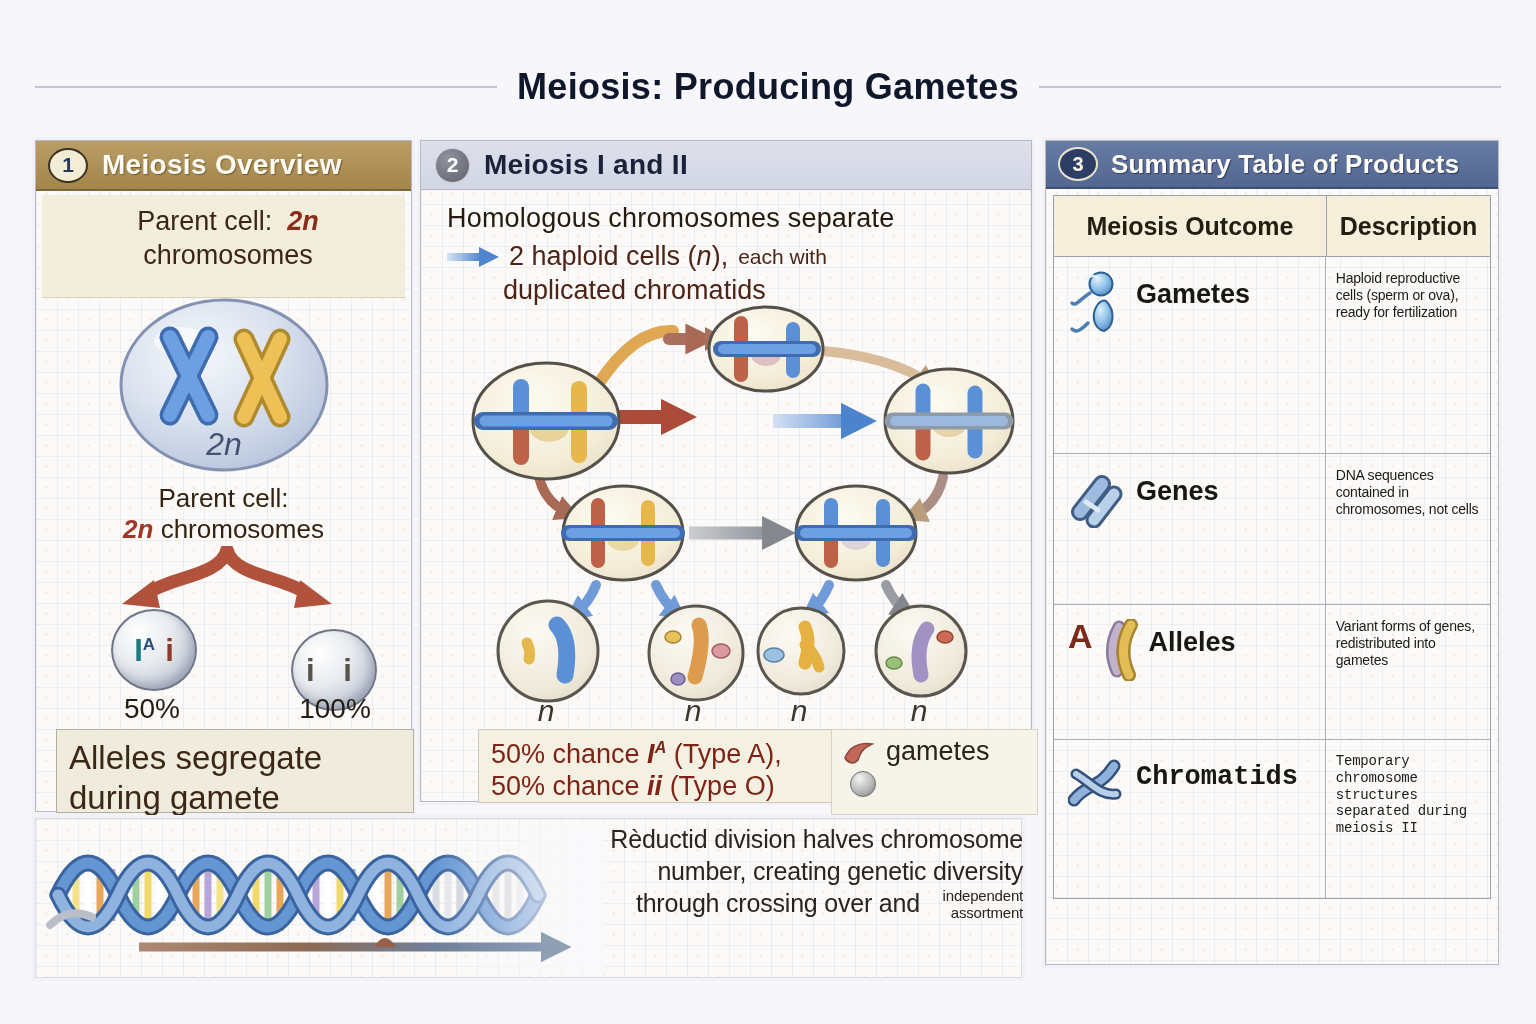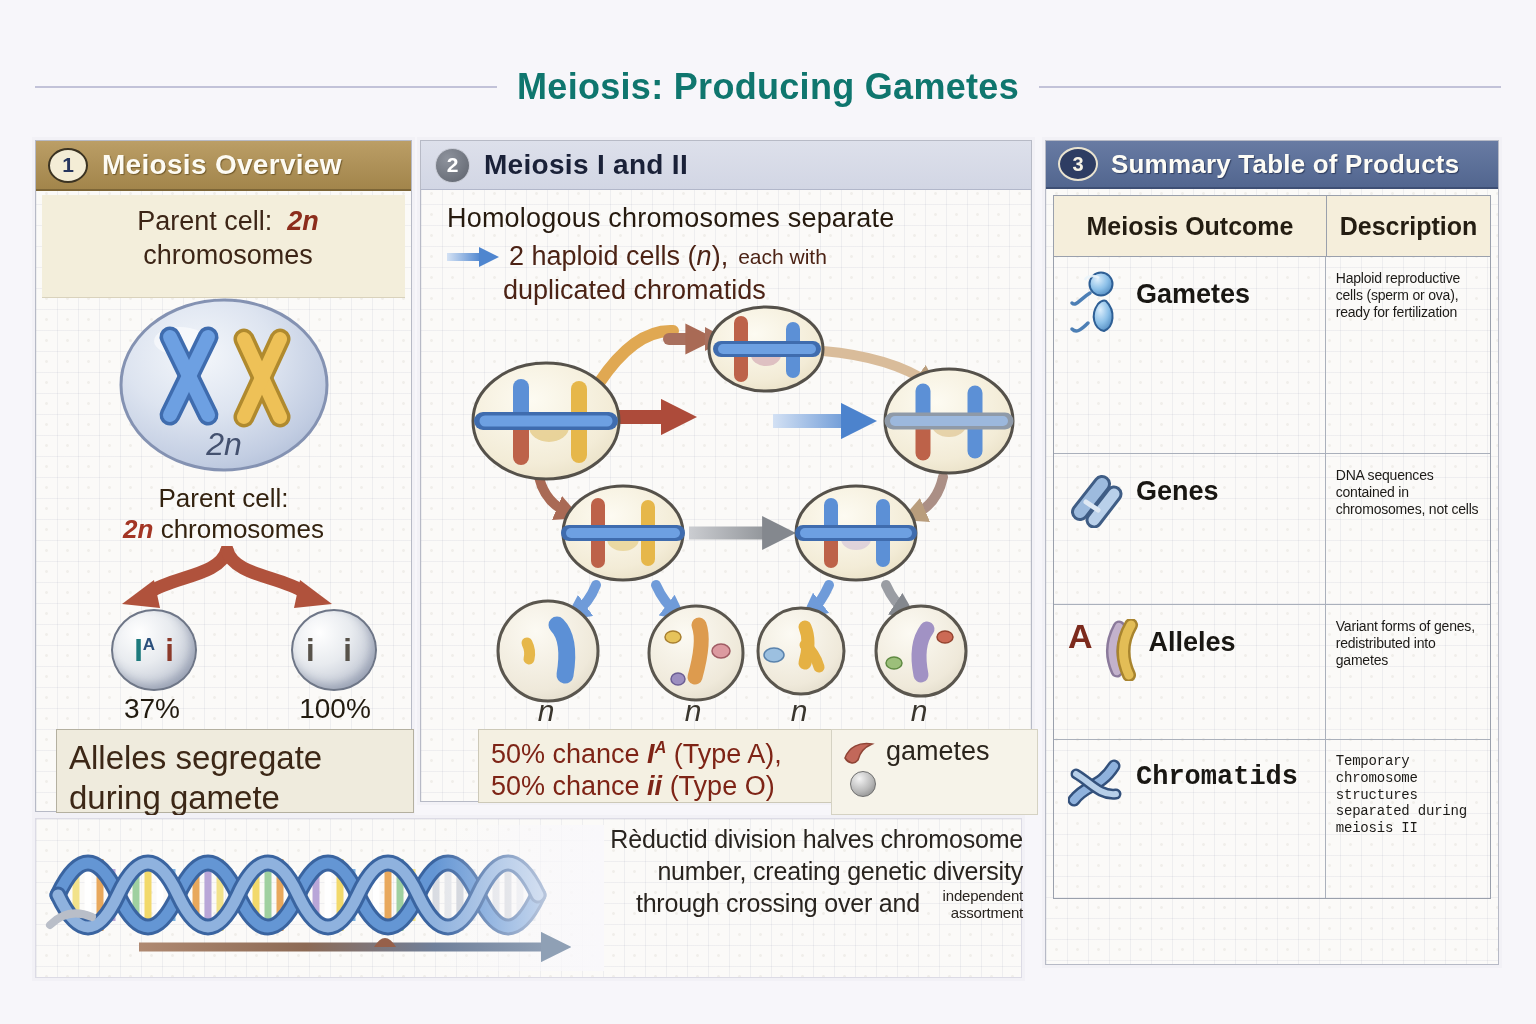--- a/index.html
+++ b/index.html
@@ -12,42 +12,42 @@
     background-image:
       linear-gradient(rgba(130,128,160,0.10) 1px, transparent 1px),
       linear-gradient(90deg, rgba(130,128,160,0.10) 1px, transparent 1px),
       radial-gradient(circle, rgba(150,135,110,0.10) 1.2px, transparent 1.6px);
     background-size:21px 21px,21px 21px,21px 21px;
   }
 
   
   .title-row{position:absolute;top:66px;left:35px;width:1466px;display:flex;align-items:center;gap:20px;}
   .title-line{flex:1;height:1.5px;background:#c2c2d8;}
-  .title{margin:0;font-size:36px;font-weight:600;color:#0f766e;letter-spacing:.3px;white-space:nowrap;}
+  .title{margin:0;font-size:36px;font-weight:600;color:#0f172a;letter-spacing:.3px;white-space:nowrap;}
 
   .panel{position:absolute;border:1.5px solid #b7bac6;box-shadow:0 0 0 3px #f2f1f6;}
 
   
   .panel1{left:35px;top:140px;width:375px;height:670px;}
   .p1-header{height:48px;background:linear-gradient(#bb9e66,#a2854b);border-bottom:2px solid #7c6536;display:flex;align-items:center;gap:14px;padding:0 12px;}
   .badge{display:flex;align-items:center;justify-content:center;border-radius:50%;font-weight:bold;}
   .badge1{width:36px;height:31px;background:#f4edd6;border:2.5px solid #3b3322;color:#27365e;font-size:21px;}
   .p1-header-label{color:#fdfbf3;font-size:28px;font-weight:bold;text-shadow:1px 1px 1px rgba(70,50,10,.55);letter-spacing:.3px;}
   .p1-intro{position:absolute;left:6px;right:6px;top:54px;height:92px;background:#f3eedb;border-bottom:1px solid #d9d2bc;color:#3c2516;font-size:27px;text-align:center;padding-top:10px;line-height:1.25;padding-left:9px;}
   .red-n{font-style:italic;color:#8c2d1c;font-weight:600;}
   .p1-cell-svg{position:absolute;left:66px;top:152px;}
   .p1-caption{position:absolute;left:0;right:0;top:342px;text-align:center;color:#33220f;font-size:26px;line-height:1.2;}
   .p1-caption .cap2n{font-style:italic;color:#a33524;font-weight:600;}
   .p1-arrows{position:absolute;left:66px;top:405px;}
   .allele-cell{position:absolute;width:82px;height:78px;border-radius:50%;
     background:radial-gradient(circle at 32% 28%, #ffffff, #e8ebef 40%, #c3c9d5 75%, #9aa2b2);
     border:2.5px solid #6e7687;display:flex;align-items:center;justify-content:center;gap:10px;
     box-shadow:inset -4px -5px 8px rgba(90,100,130,.35);}
   .allele-cell.left{left:75px;top:468px;}
-  .allele-cell.right{left:255px;top:468px;}
+  .allele-cell.right{left:255px;top:488px;}
   .al-teal{color:#1d7a7d;font-weight:bold;font-size:31px;line-height:1;}
   .al-teal sup{color:#2b4f7c;font-size:17px;font-weight:bold;}
   .al-red{color:#8c3a2a;font-weight:bold;font-size:31px;line-height:1;}
   .al-gray{color:#57524a;font-weight:bold;font-size:31px;letter-spacing:10px;line-height:1;}
   .pct{position:absolute;top:552px;width:82px;text-align:center;font-size:28px;color:#221b10;}
   .pct.left{left:75px;} .pct.right{left:258px;}
   .p1-note{position:absolute;left:20px;top:588px;width:332px;height:66px;background:#efebdd;border:1.5px solid #b4b0a0;color:#3c2716;font-size:33px;line-height:1.22;padding:8px 12px;}
 
   
   .panel2{left:420px;top:140px;width:610px;height:660px;}
@@ -161,21 +161,21 @@
     </svg>
 
     <div class="allele-cell left">
       <span class="al-teal"><span>I</span><sup>A</sup></span>
       <span class="al-red">i</span>
     </div>
     <div class="allele-cell right">
       <span class="al-gray">i i</span>
     </div>
 
-    <div class="pct left">37%</div>
+    <div class="pct left">50%</div>
     <div class="pct right">100%</div>
 
     <div class="p1-note">Alleles segregate during gamete formation</div>
   </section>
 
   <section class="panel panel2 gridbg">
     <header class="p2-header">
       <span class="badge badge2">2</span>
       <span class="p2-header-label">Meiosis I and II</span>
     </header>

